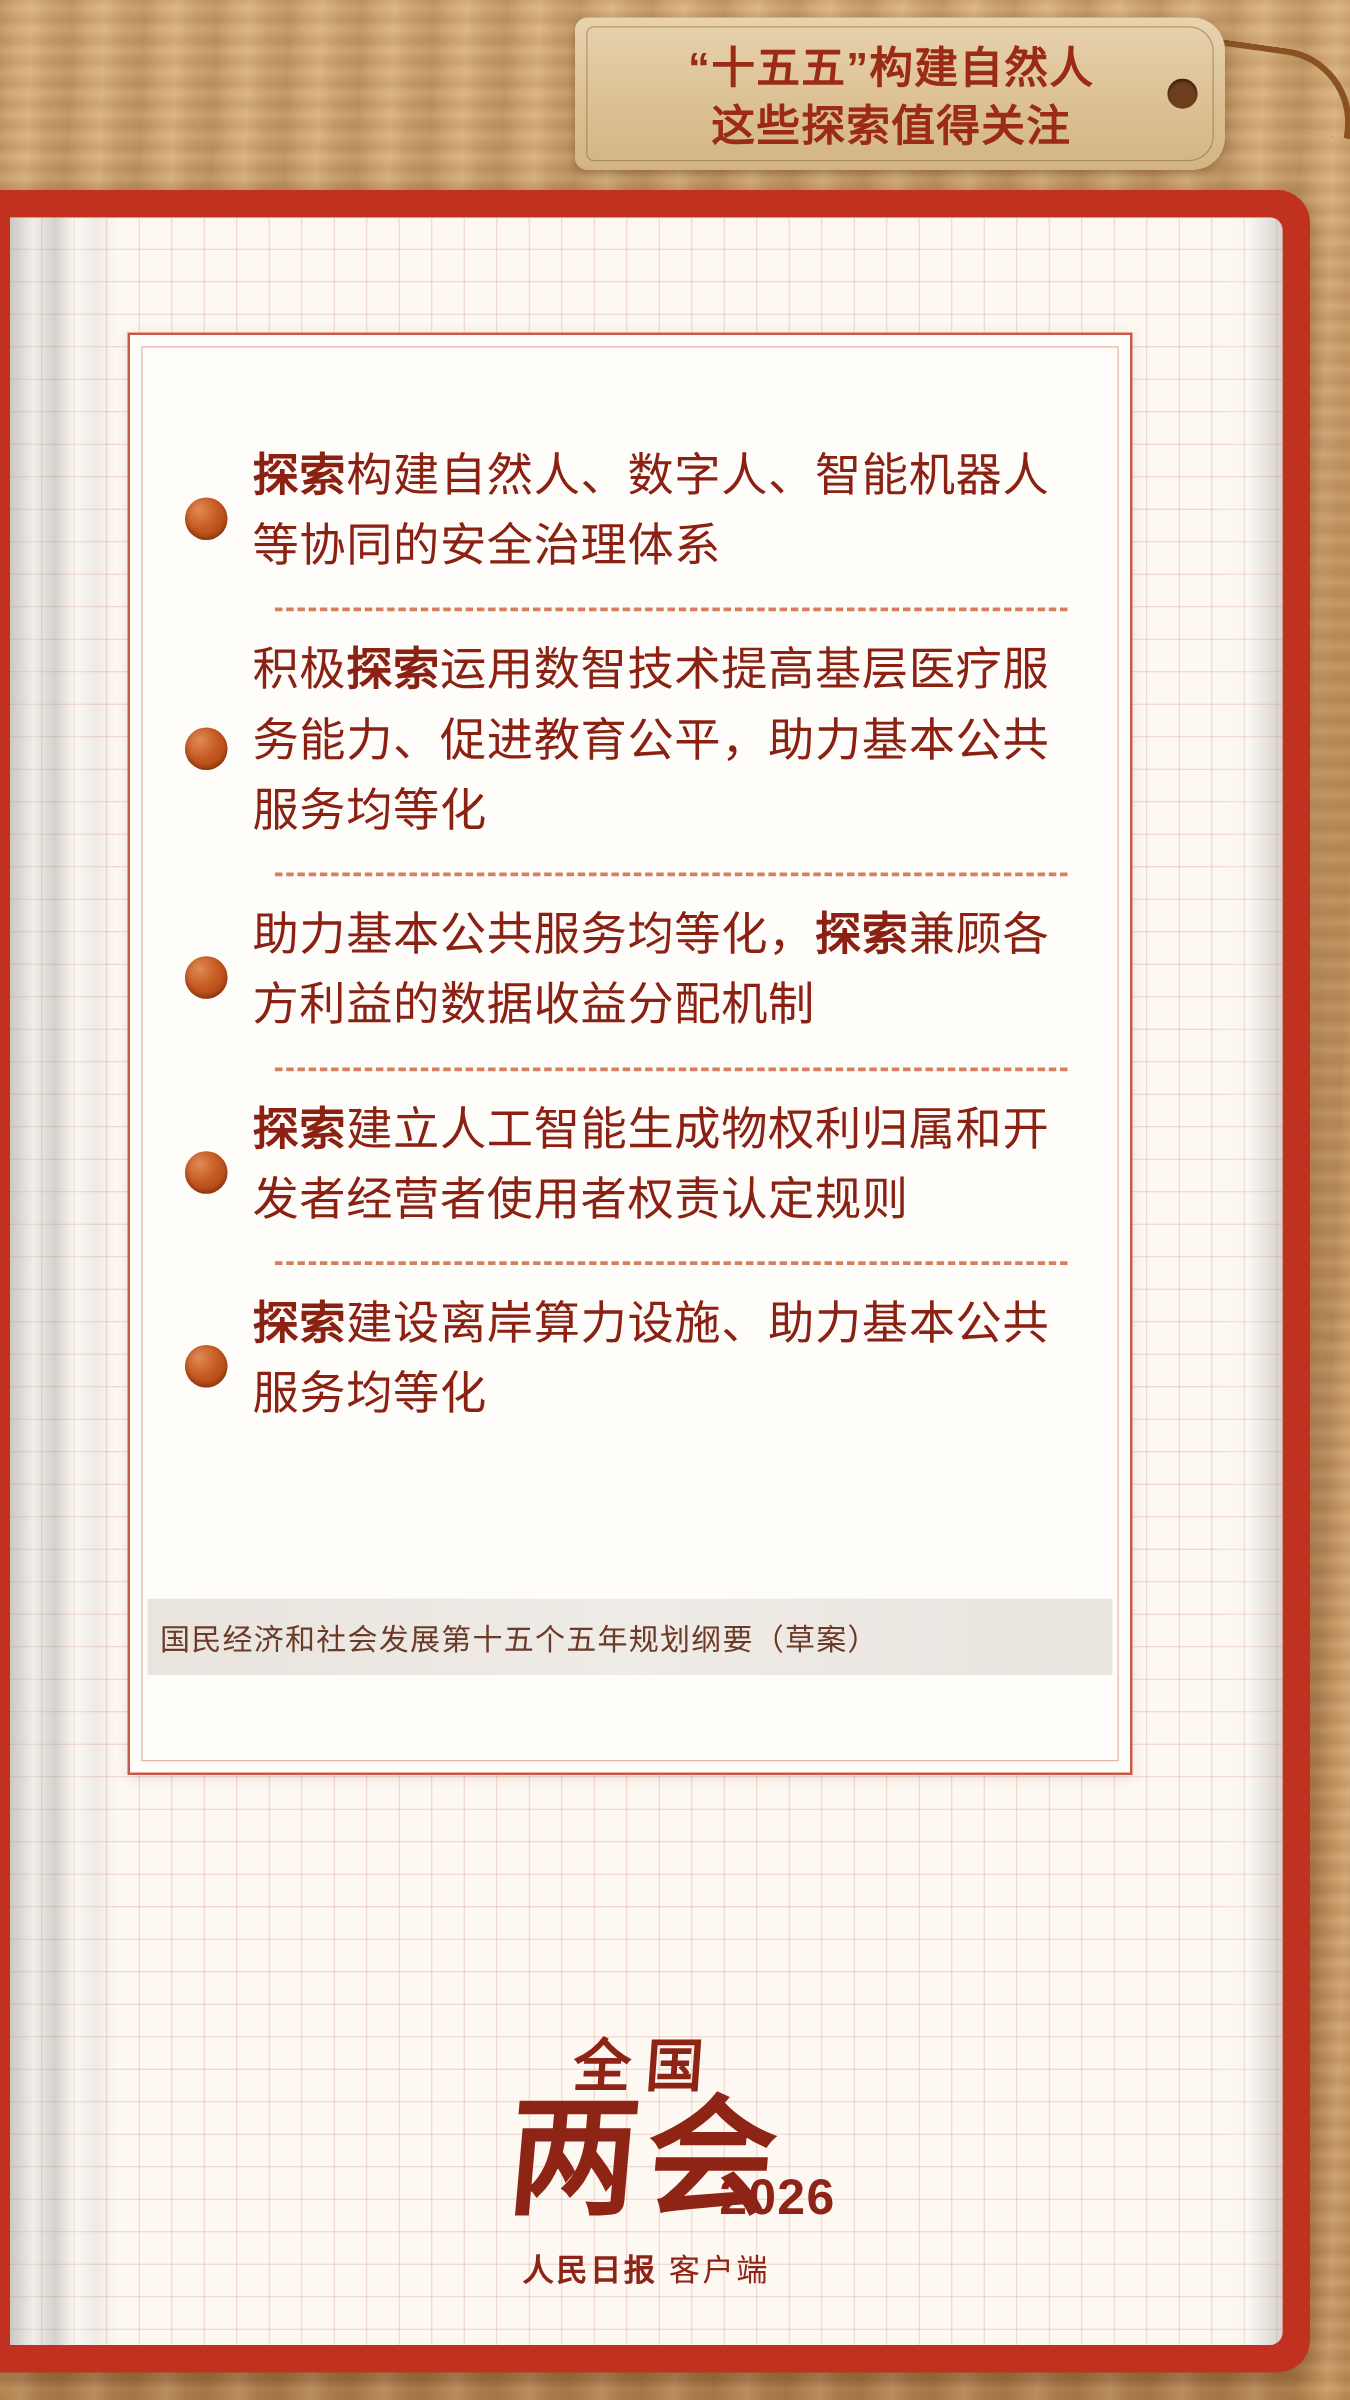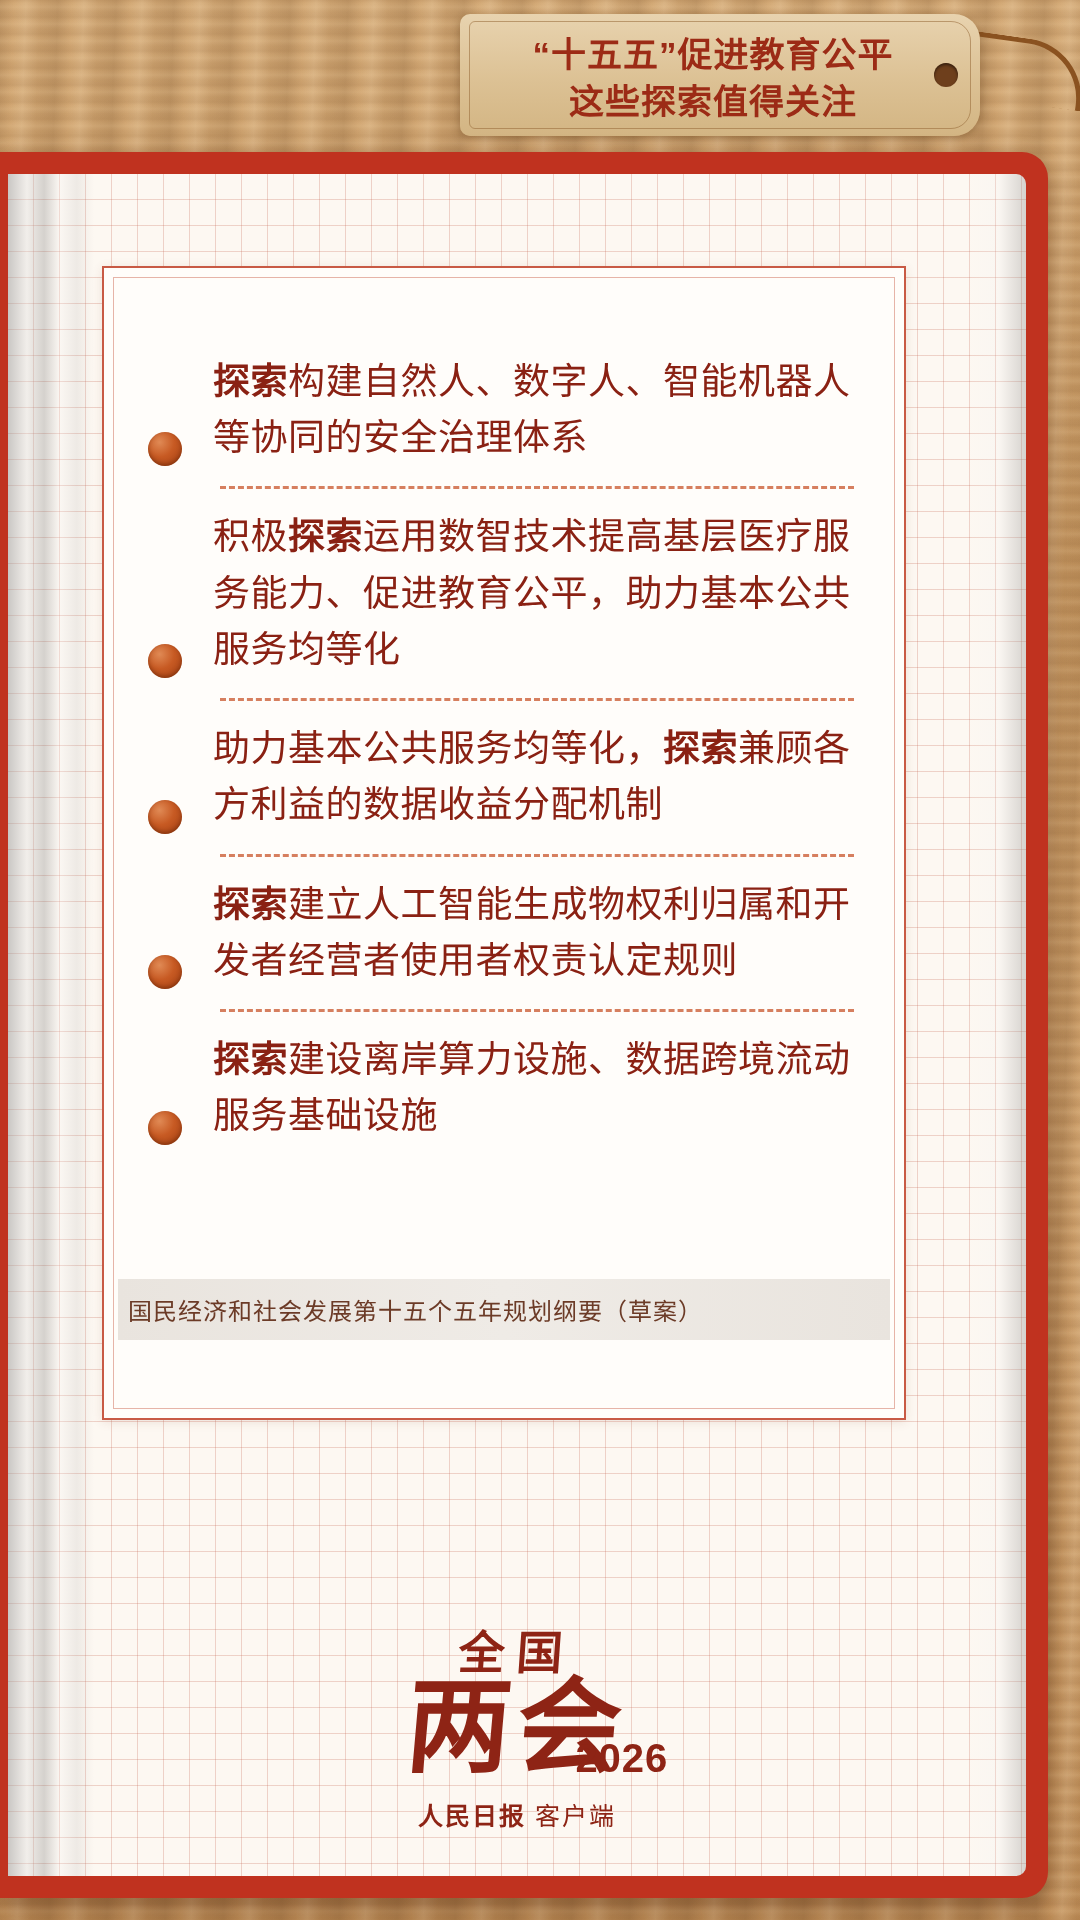--- a/index.html
+++ b/index.html
@@ -177,22 +177,22 @@
     pointer-events: none;
   }
 
   .list {
     position: relative;
     z-index: 2;
     padding: 86px 44px 0 44px;
   }
   .item {
     display: flex;
-    align-items: flex-end;
-    gap: 31px;
+    align-items: center;
+    gap: 20px;
   }
   .bullet {
     flex: 0 0 auto;
     width: 34px;
     height: 34px;
     margin-top: 10px;
     border-radius: 50%;
     background: radial-gradient(circle at 34% 30%, #e08a55 0%, #c75a23 45%, #a33f12 100%);
     box-shadow: inset 0 -2px 4px rgba(90, 30, 0, 0.5);
   }
@@ -281,21 +281,21 @@
 </head>
 <body>
 
 <div class="stage">
 
   <div class="tag-wrap">
     <div class="tag-string"></div>
     <div class="tag">
       <div class="tag-hole"></div>
       <div class="tag-title">
-        <div>“十五五”促进教育公平</div>
+        <div>“十五五”构建自然人</div>
         <div>这些探索值得关注</div>
       </div>
     </div>
   </div>
 
   <div class="card">
     <div class="card-inner">
       <div class="grid-paper"></div>
       <div class="spine"></div>
       <div class="spine2"></div>
@@ -322,21 +322,21 @@
           <div class="divider"></div>
 
           <div class="item">
             <span class="bullet"></span>
             <div class="item-text"><b>探索</b><span>建立人工智能生成物权利归属和开发者经营者使用者权责认定规则</span></div>
           </div>
           <div class="divider"></div>
 
           <div class="item">
             <span class="bullet"></span>
-            <div class="item-text"><b>探索</b><span>建设离岸算力设施、数据跨境流动服务基础设施</span></div>
+            <div class="item-text"><b>探索</b><span>建设离岸算力设施、助力基本公共服务均等化</span></div>
           </div>
 
         </div>
 
         <div class="source-bar">国民经济和社会发展第十五个五年规划纲要（草案）</div>
       </div>
 
       <div class="logo">
         <div class="logo-top">全国</div>
         <div class="logo-main">

